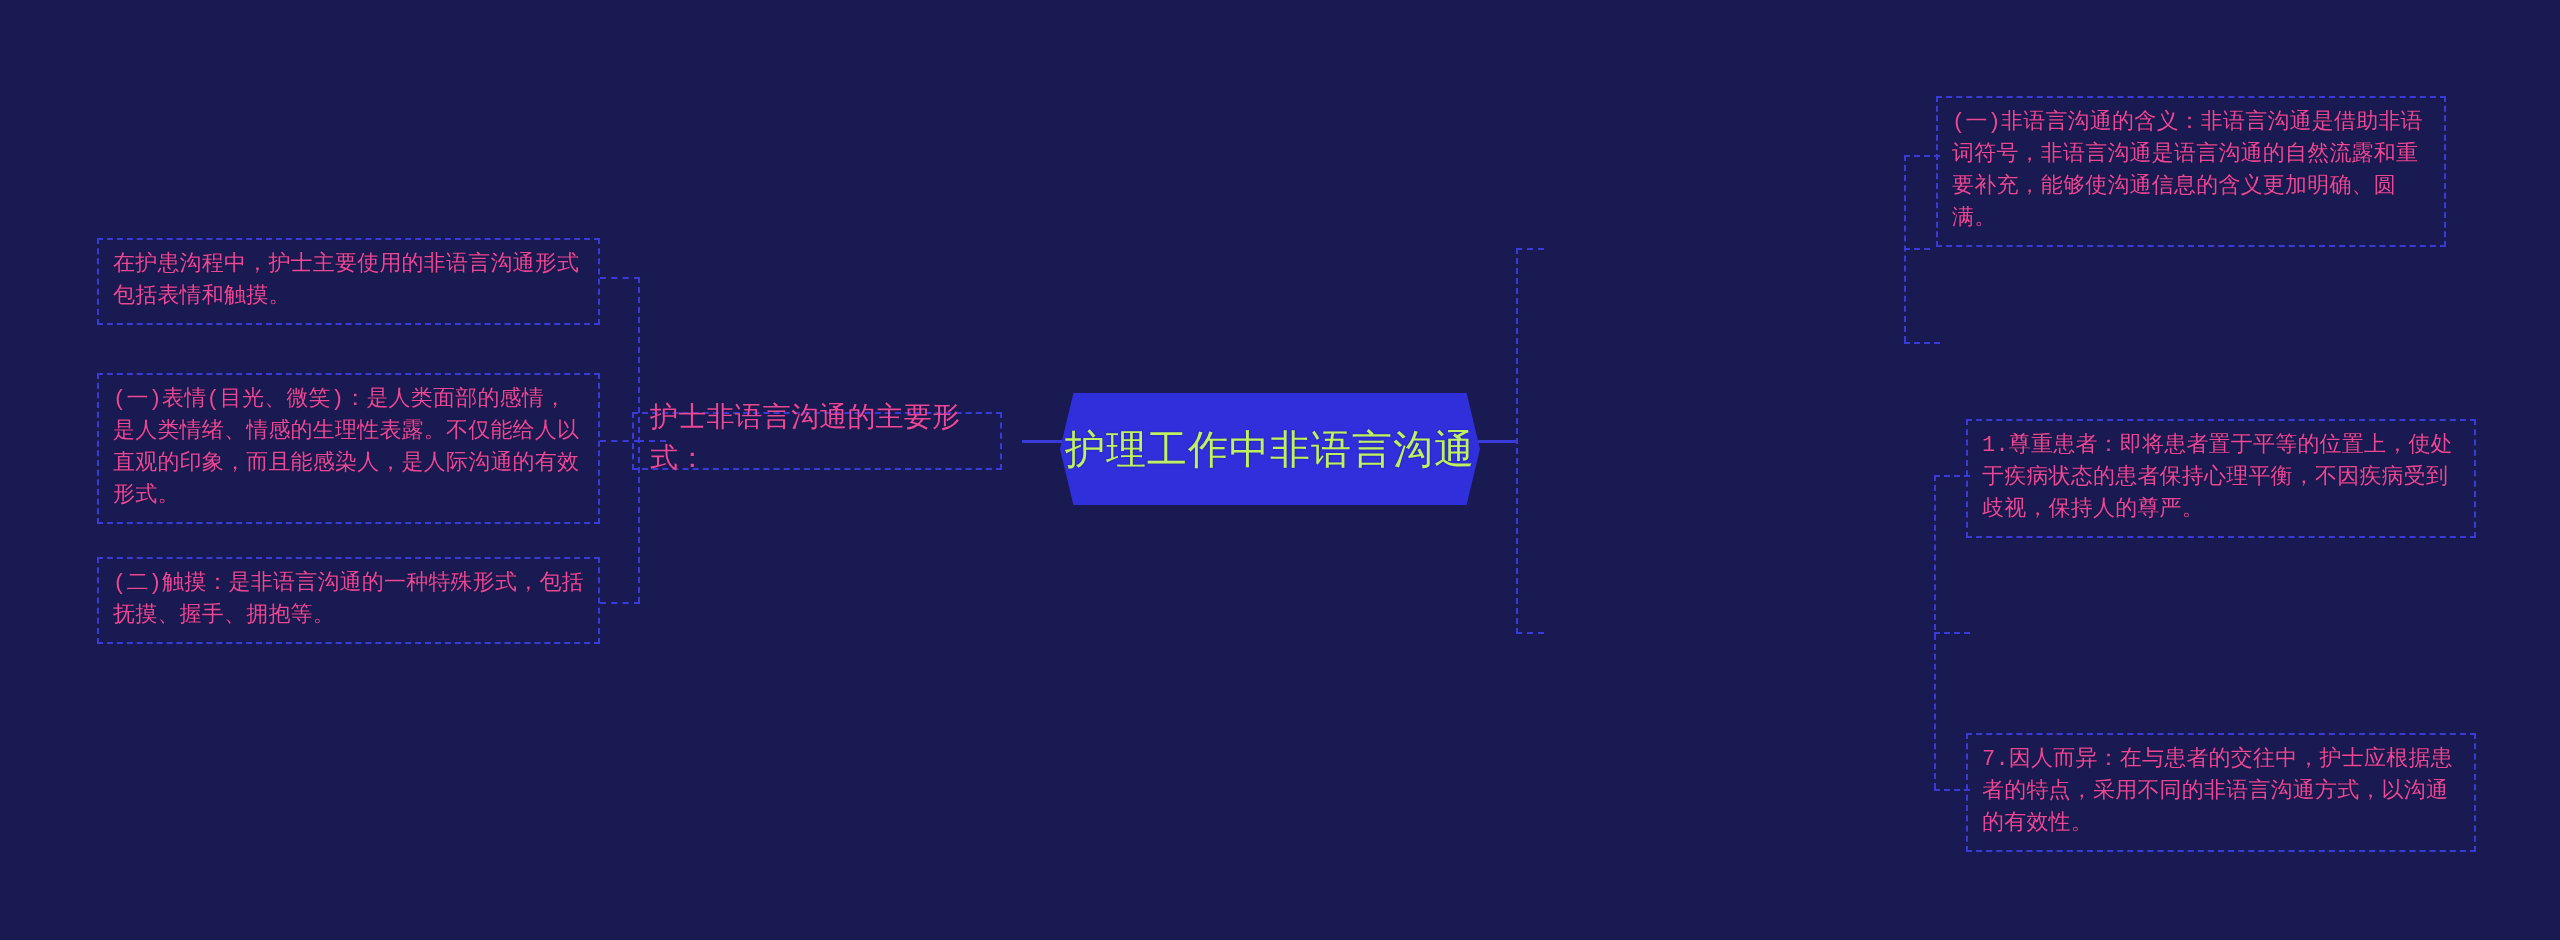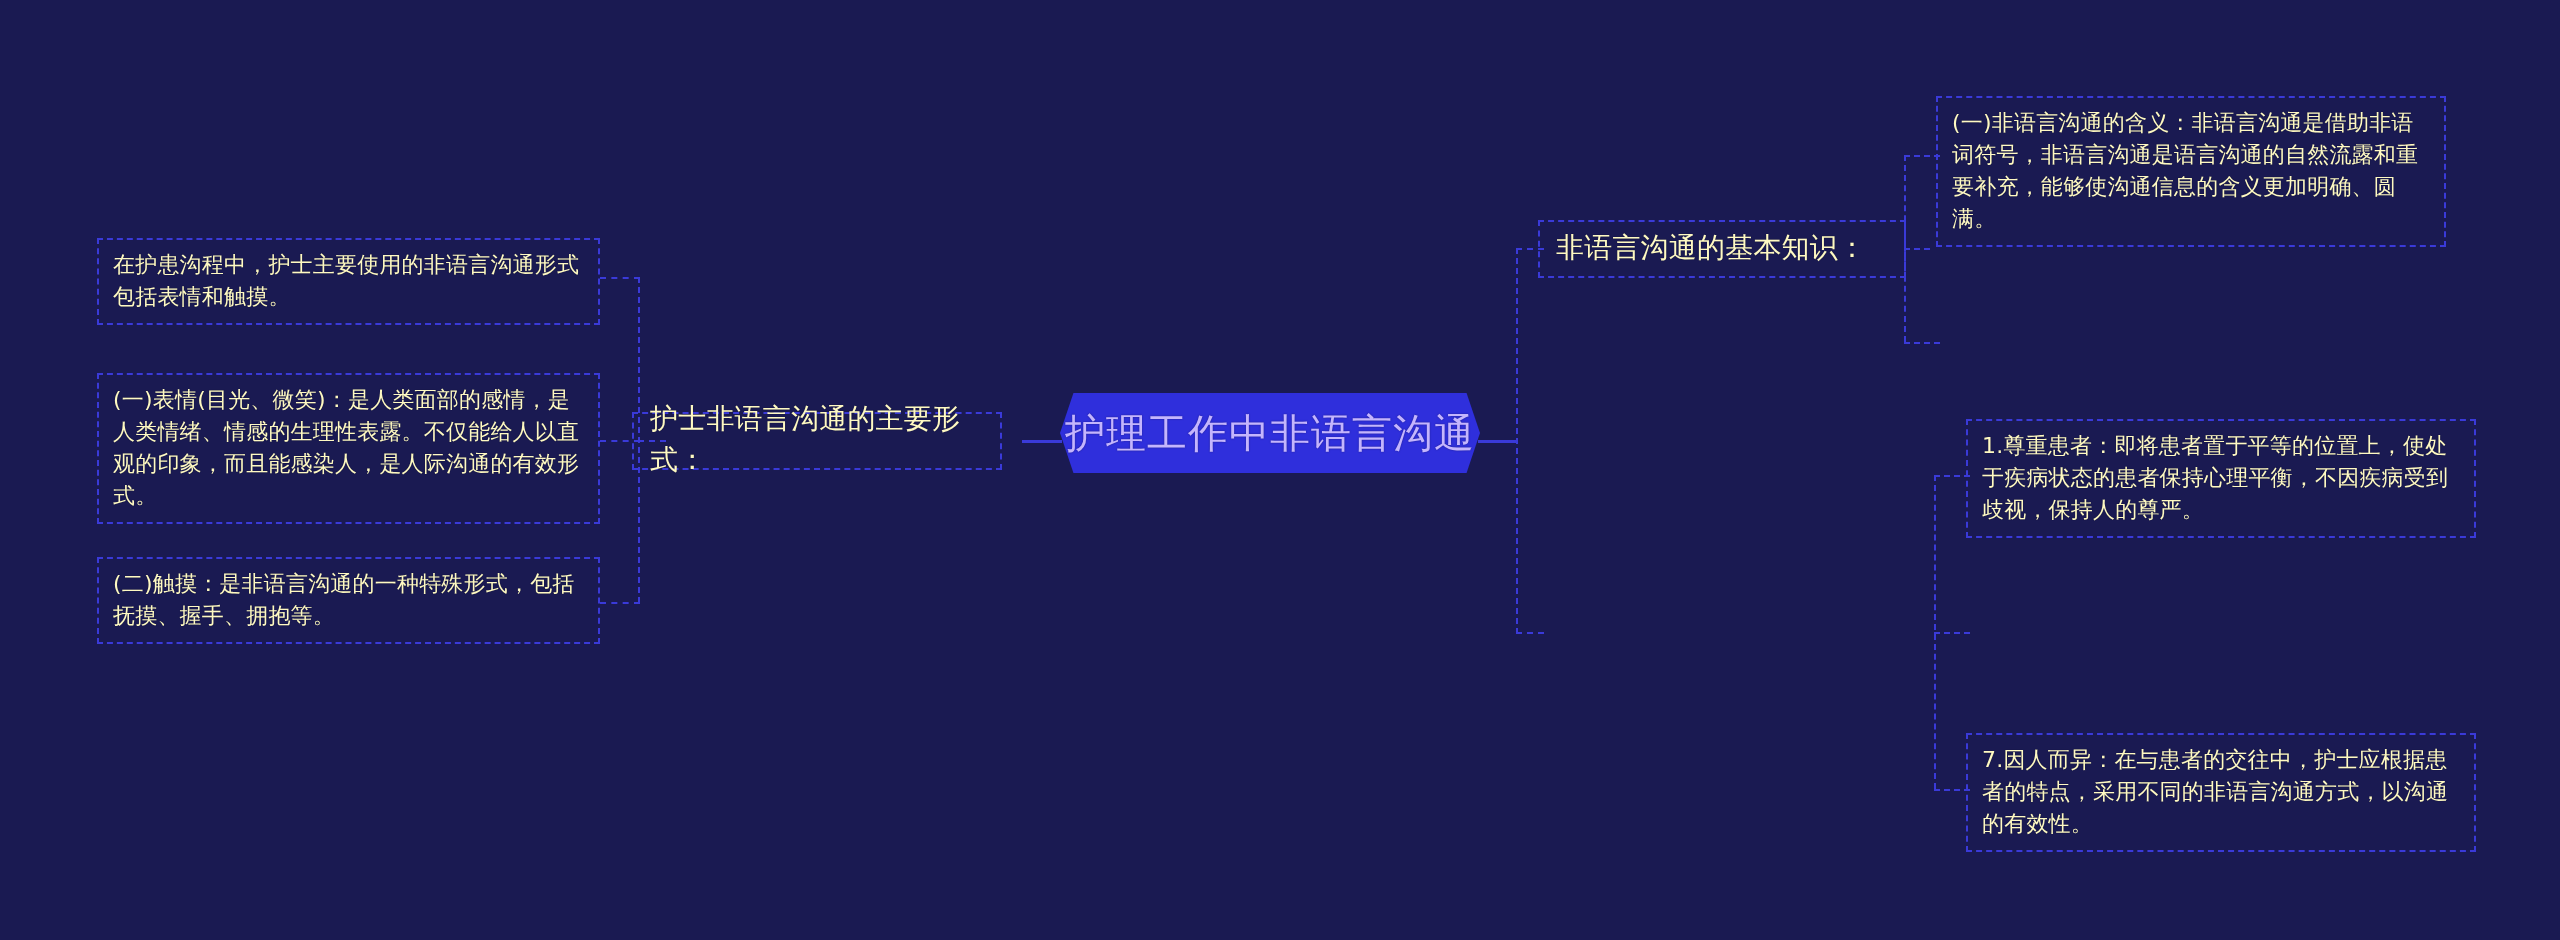--- a/index.html
+++ b/index.html
@@ -21,26 +21,27 @@
     width: 2560px;
     height: 940px;
     background: #1a1a52;
   }
 
   
   .node {
     position: absolute;
     box-sizing: border-box;
     border: 2px dashed #3a3ad8;
-    color: #fef9c3;
+    color: #ec4899;
     line-height: 1.45;
     letter-spacing: 0.2px;
     white-space: pre-wrap;
     word-break: break-all;
     text-shadow: 0 0 1px rgba(0,0,0,0.5);
+    font-family: Liberation Mono, monospace;
   }
 
   
   .leaf {
     font-size: 22px;
     padding: 9px 12px 10px 14px;
   }
 
   
   .cat {
@@ -49,23 +50,23 @@
     display: flex;
     align-items: center;
   }
 
   
   #central {
     position: absolute;
     left: 1060px;
     top: 393px;
     width: 420px;
-    height: 80px;
+    height: 112px;
     background: #2f2fdc;
-    color: #c4b5fd;
+    color: #bef264;
     font-size: 40px;
     display: flex;
     align-items: center;
     justify-content: center;
     letter-spacing: 1px;
     -webkit-clip-path: polygon(3.2% 0%, 96.8% 0%, 100% 50%, 96.8% 100%, 3.2% 100%, 0% 50%);
     clip-path: polygon(3.2% 0%, 96.8% 0%, 100% 50%, 96.8% 100%, 3.2% 100%, 0% 50%);
     text-shadow: 0 0 2px rgba(0,0,0,0.35);
   }
 
@@ -119,21 +120,20 @@
   <div class="conn-h dashed" style="left:1934px; top:789px; width:36px;"></div>
 
   <div class="node leaf" style="left:97px; top:238px; width:503px;">在护患沟程中，护士主要使用的非语言沟通形式包括表情和触摸。</div>
 
   <div class="node leaf" style="left:97px; top:373px; width:503px;">(一)表情(目光、微笑)：是人类面部的感情，是人类情绪、情感的生理性表露。不仅能给人以直观的印象，而且能感染人，是人际沟通的有效形式。</div>
 
   <div class="node leaf" style="left:97px; top:557px; width:503px;">(二)触摸：是非语言沟通的一种特殊形式，包括抚摸、握手、拥抱等。</div>
 
   <div class="node cat" style="left:632px; top:412px; width:370px; height:58px;">护士非语言沟通的主要形式：</div>
 
-  <div class="node cat" style="left:1538px; top:220px; width:368px; height:58px;">非语言沟通的基本知识：</div>
 
 
   <div class="node leaf" style="left:1936px; top:96px; width:510px;">(一)非语言沟通的含义：非语言沟通是借助非语词符号，非语言沟通是语言沟通的自然流露和重要补充，能够使沟通信息的含义更加明确、圆满。</div>
 
 
   <div class="node leaf" style="left:1966px; top:419px; width:510px;">1.尊重患者：即将患者置于平等的位置上，使处于疾病状态的患者保持心理平衡，不因疾病受到歧视，保持人的尊严。</div>
 
 
   <div class="node leaf" style="left:1966px; top:733px; width:510px;">7.因人而异：在与患者的交往中，护士应根据患者的特点，采用不同的非语言沟通方式，以沟通的有效性。</div>
 

